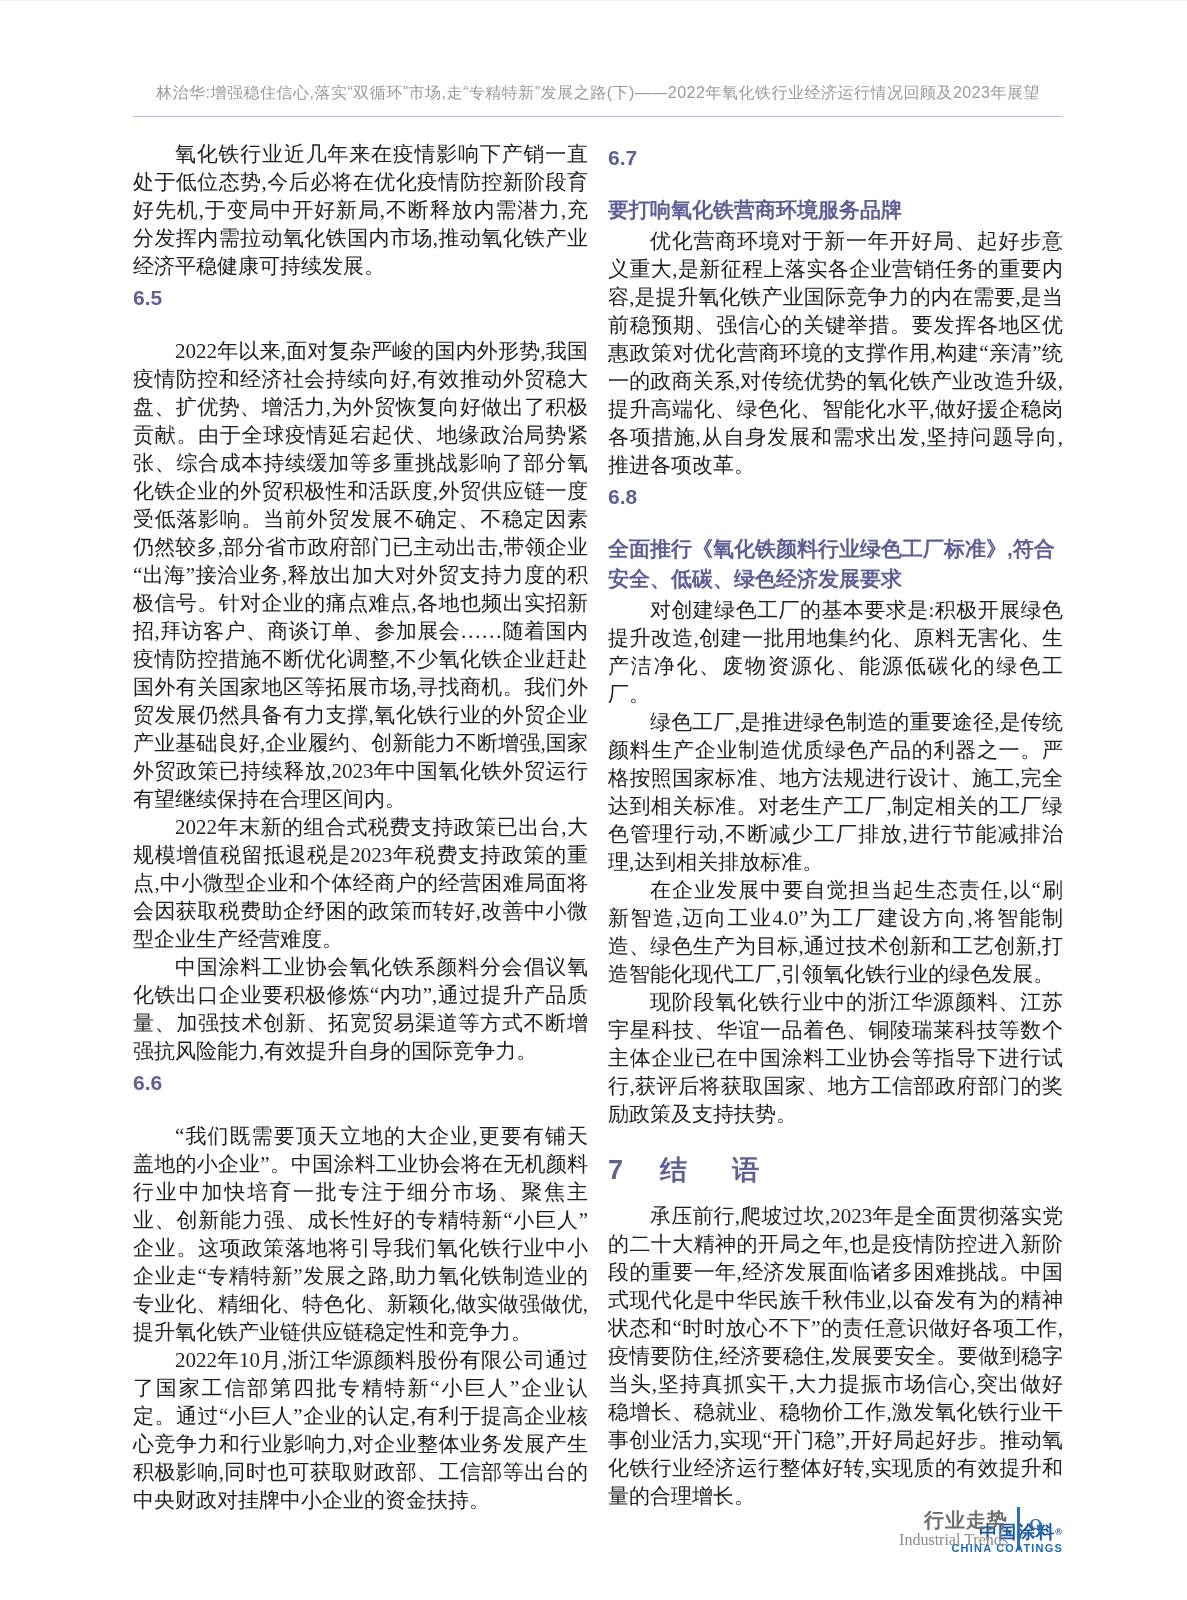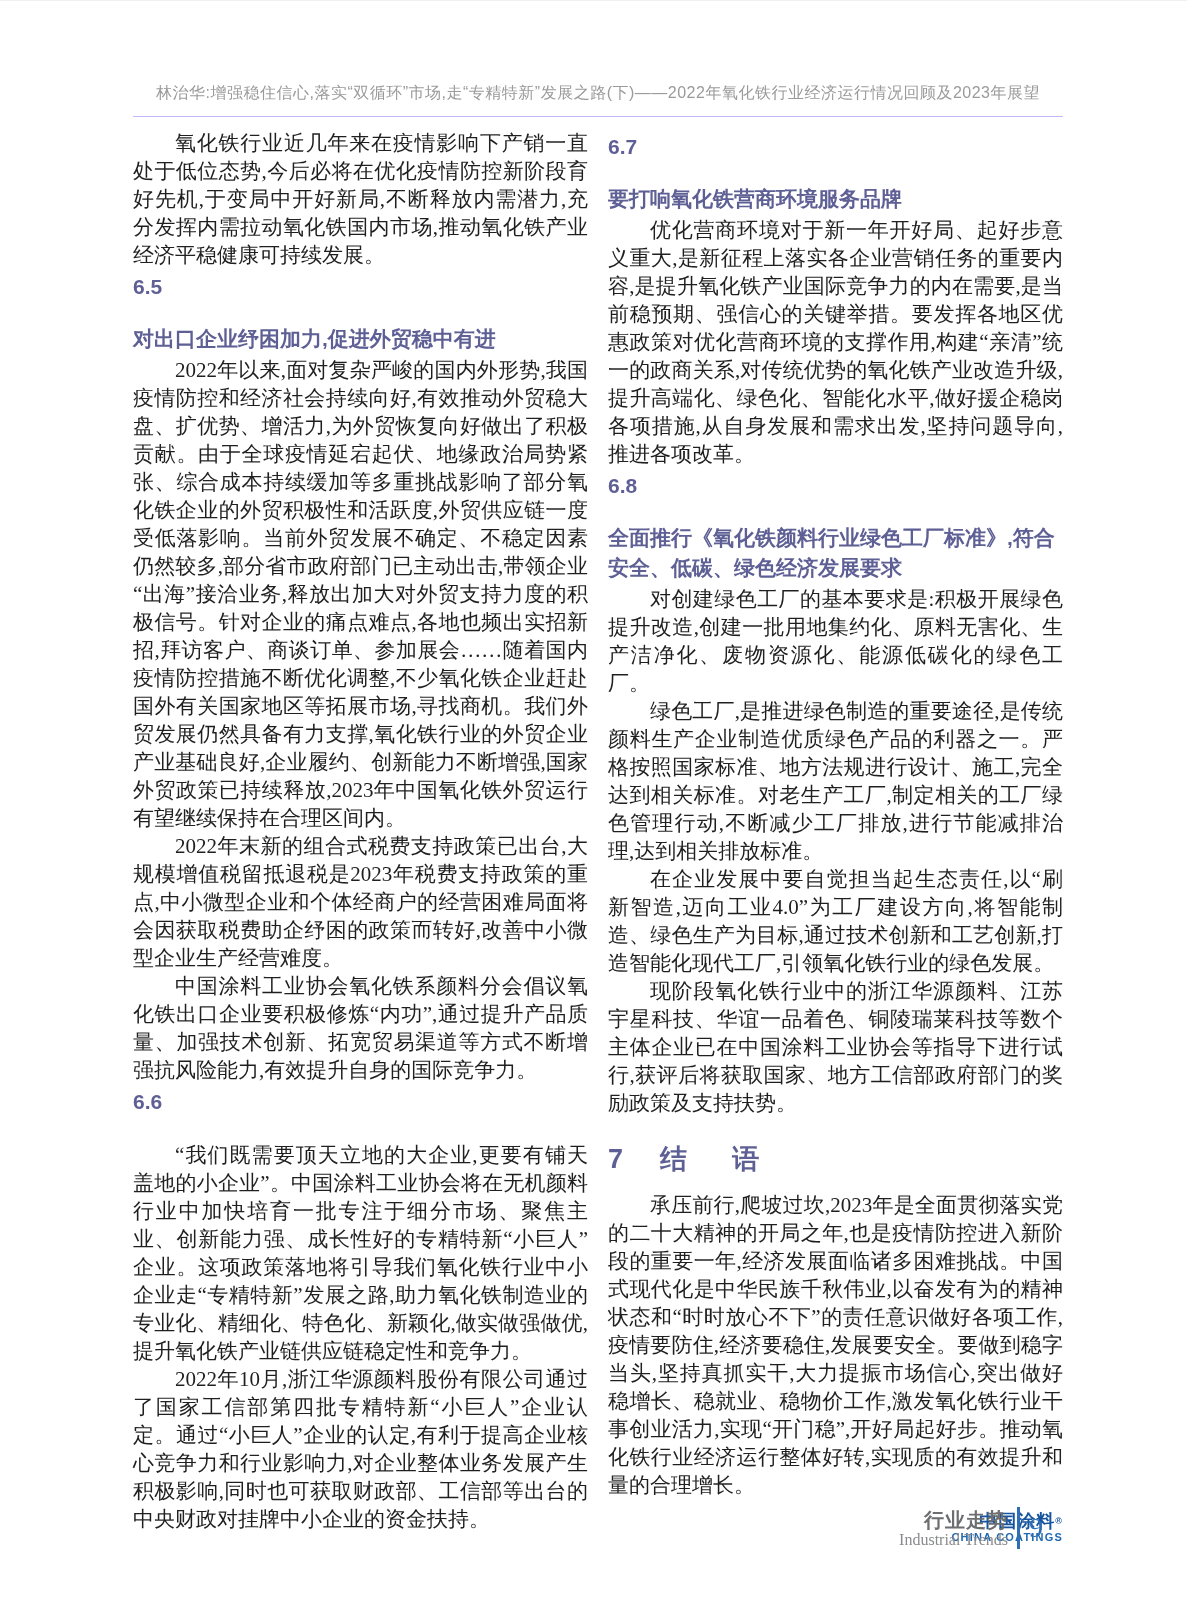--- a/index.html
+++ b/index.html
@@ -17,21 +17,21 @@
     text-align:center;
     font-family:"Liberation Sans", sans-serif;
     font-size:16px; color:#9a9a9a;
     padding-bottom:12px;
     border-bottom:1px solid #c4b5fd;
     letter-spacing:0.5px;
     white-space:nowrap;
   }
   
   .columns {
-    position:absolute; top:128px; left:133px; width:930px;
+    position:absolute; top:139px; left:133px; width:930px;
     display:flex; gap:20px;
   }
   .col { width:455px; }
   .body-p {
     margin:0;
     font-size:21px; line-height:28px;
     color:#1f1f1f;
     text-align:justify;
     text-indent:2em;
   }
@@ -100,21 +100,20 @@
 
 <div class="page">
 
   <div class="running-header">林治华:增强稳住信心,落实“双循环”市场,走“专精特新”发展之路(下)——2022年氧化铁行业经济运行情况回顾及2023年展望</div>
 
   <div class="columns">
     <section class="col" id="left-col">
         <p class="body-p">氧化铁行业近几年来在疫情影响下产销一直处于低位态势,今后必将在优化疫情防控新阶段育好先机,于变局中开好新局,不断释放内需潜力,充分发挥内需拉动氧化铁国内市场,推动氧化铁产业经济平稳健康可持续发展。</p>
         <div class="sec-h2">
           <span class="h-num">6.5</span>
-          <span class="h-title">对出口企业纾困加力,促进外贸稳中有进</span>
         </div>
         <p class="body-p">2022年以来,面对复杂严峻的国内外形势,我国疫情防控和经济社会持续向好,有效推动外贸稳大盘、扩优势、增活力,为外贸恢复向好做出了积极贡献。由于全球疫情延宕起伏、地缘政治局势紧张、综合成本持续缓加等多重挑战影响了部分氧化铁企业的外贸积极性和活跃度,外贸供应链一度受低落影响。当前外贸发展不确定、不稳定因素仍然较多,部分省市政府部门已主动出击,带领企业“出海”接洽业务,释放出加大对外贸支持力度的积极信号。针对企业的痛点难点,各地也频出实招新招,拜访客户、商谈订单、参加展会……随着国内疫情防控措施不断优化调整,不少氧化铁企业赶赴国外有关国家地区等拓展市场,寻找商机。我们外贸发展仍然具备有力支撑,氧化铁行业的外贸企业产业基础良好,企业履约、创新能力不断增强,国家外贸政策已持续释放,2023年中国氧化铁外贸运行有望继续保持在合理区间内。</p>
         <p class="body-p">2022年末新的组合式税费支持政策已出台,大规模增值税留抵退税是2023年税费支持政策的重点,中小微型企业和个体经商户的经营困难局面将会因获取税费助企纾困的政策而转好,改善中小微型企业生产经营难度。</p>
         <p class="body-p">中国涂料工业协会氧化铁系颜料分会倡议氧化铁出口企业要积极修炼“内功”,通过提升产品质量、加强技术创新、拓宽贸易渠道等方式不断增强抗风险能力,有效提升自身的国际竞争力。</p>
         <div class="sec-h2">
           <span class="h-num">6.6</span>
         </div>
         <p class="body-p">“我们既需要顶天立地的大企业,更要有铺天盖地的小企业”。中国涂料工业协会将在无机颜料行业中加快培育一批专注于细分市场、聚焦主业、创新能力强、成长性好的专精特新“小巨人”企业。这项政策落地将引导我们氧化铁行业中小企业走“专精特新”发展之路,助力氧化铁制造业的专业化、精细化、特色化、新颖化,做实做强做优,提升氧化铁产业链供应链稳定性和竞争力。</p>
         <p class="body-p">2022年10月,浙江华源颜料股份有限公司通过了国家工信部第四批专精特新“小巨人”企业认定。通过“小巨人”企业的认定,有利于提高企业核心竞争力和行业影响力,对企业整体业务发展产生积极影响,同时也可获取财政部、工信部等出台的中央财政对挂牌中小企业的资金扶持。</p>
       </section>

